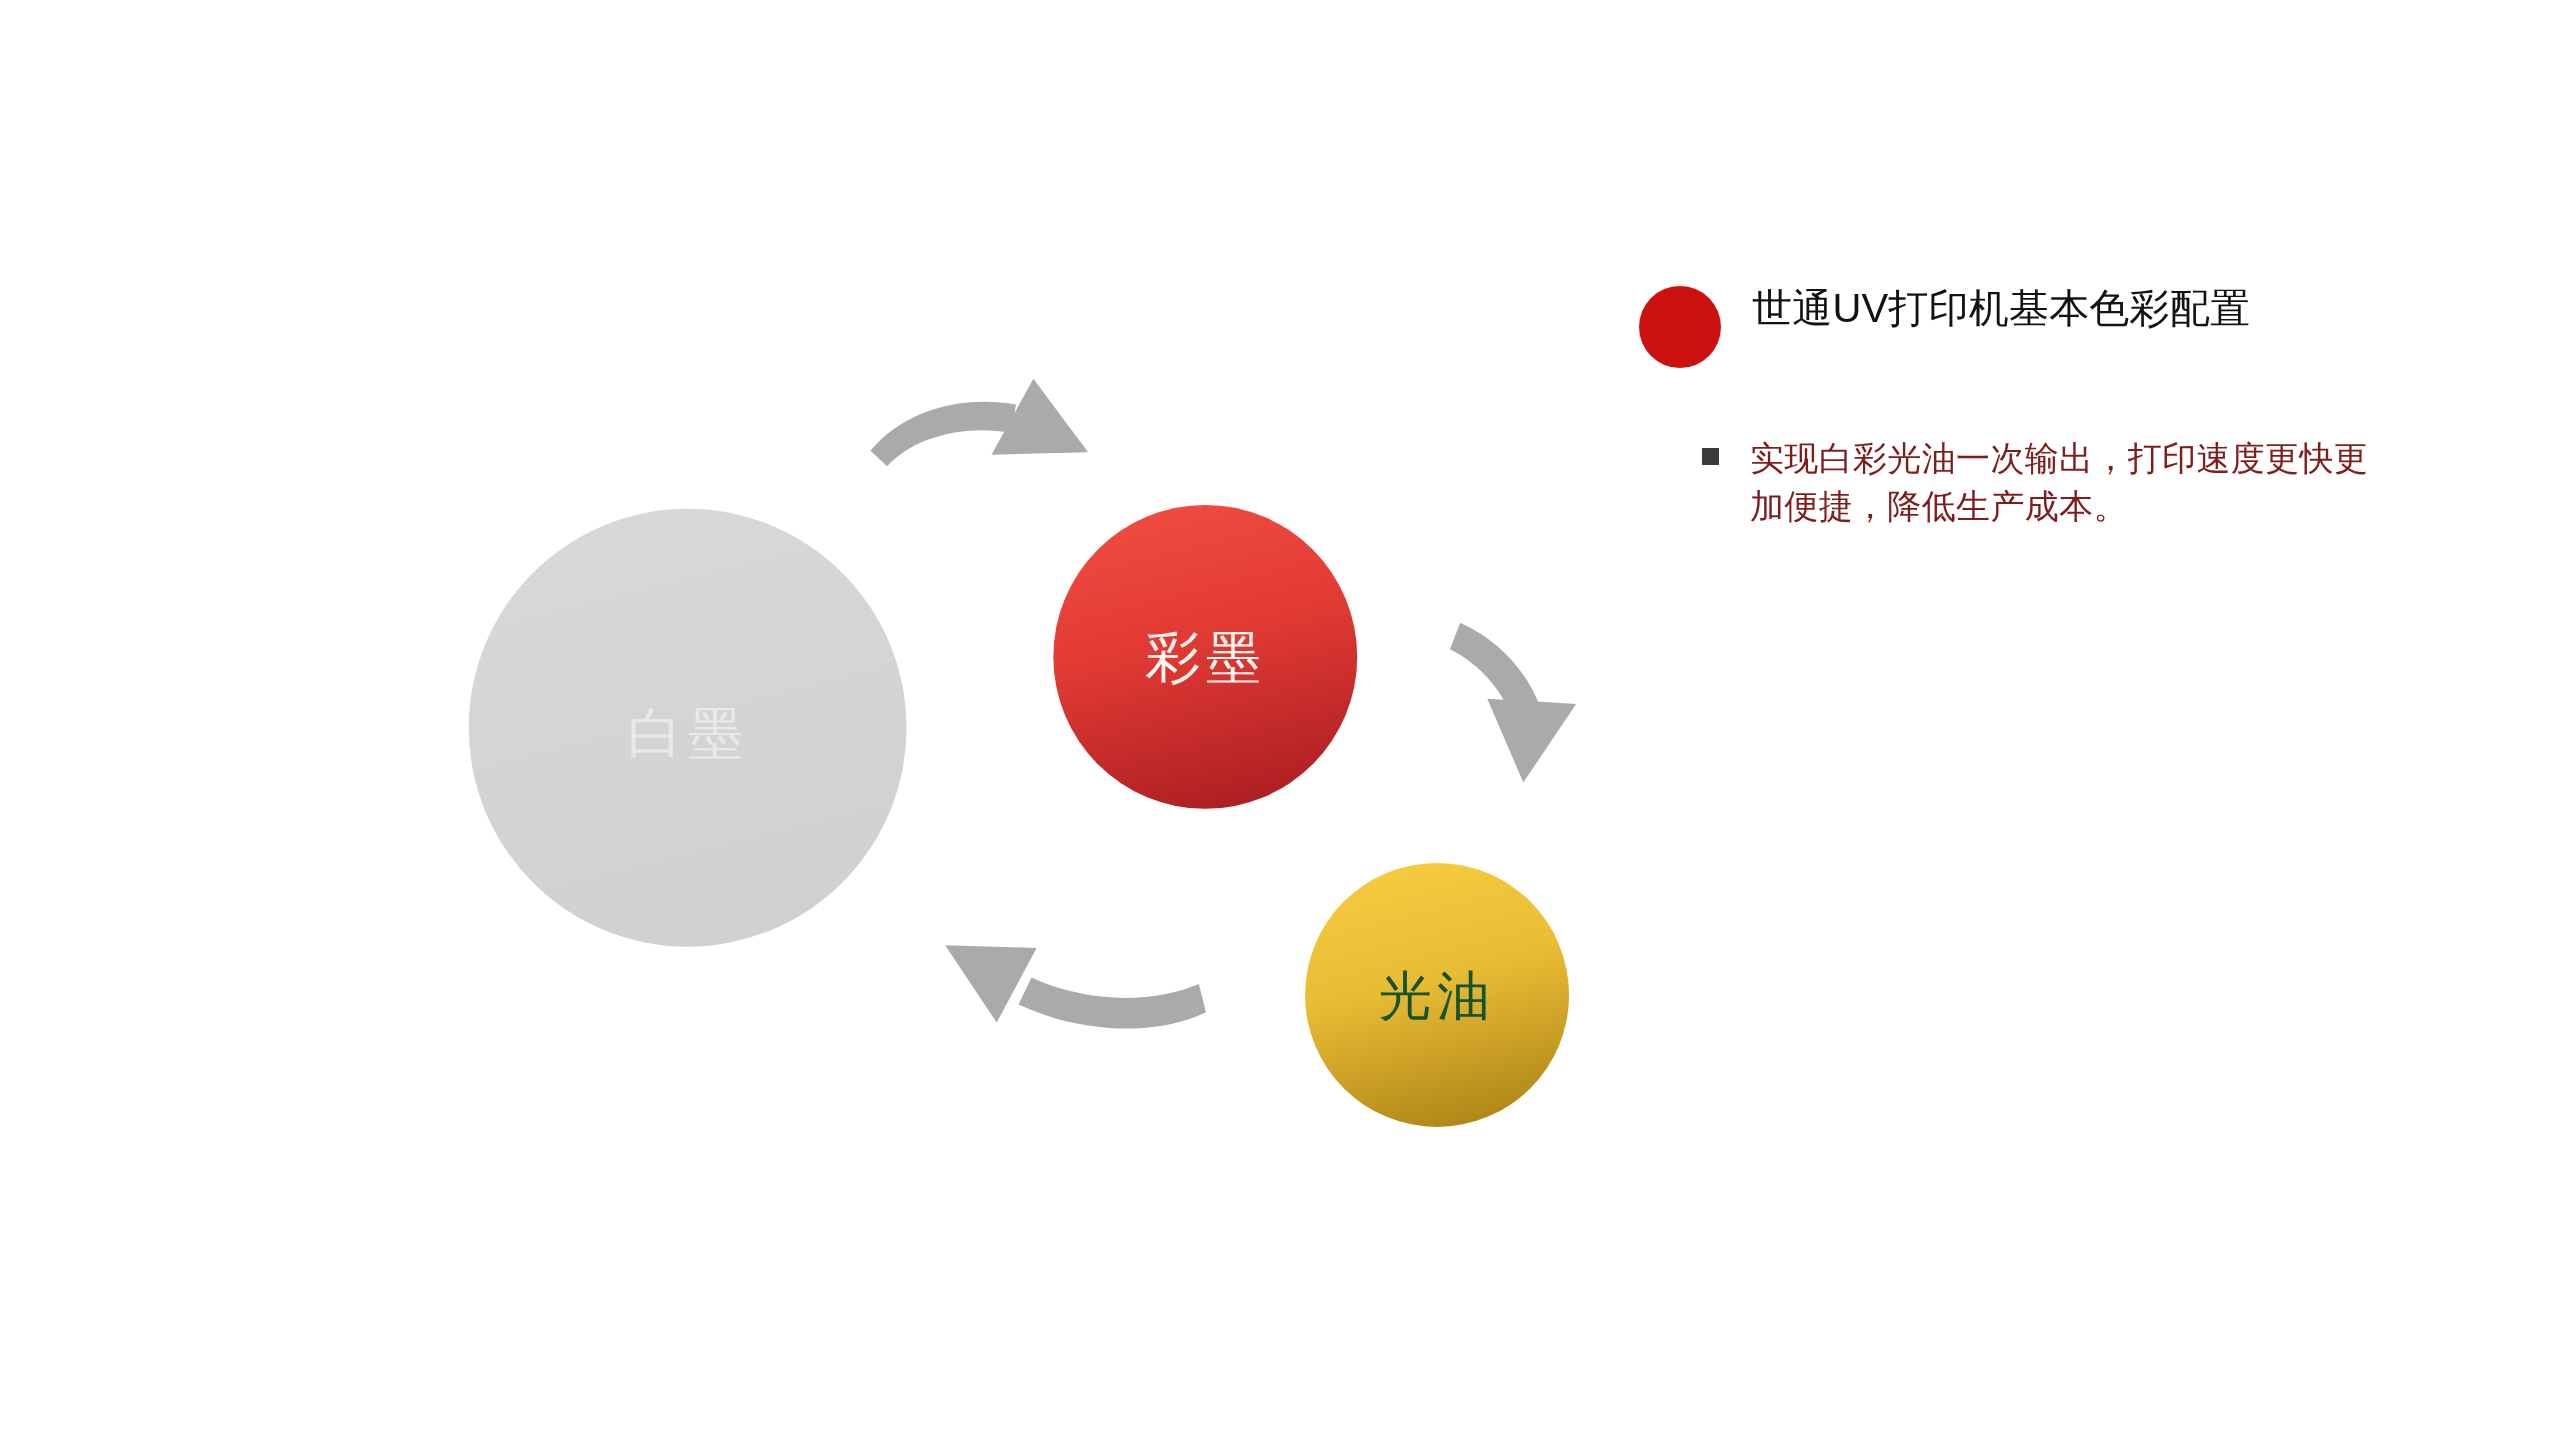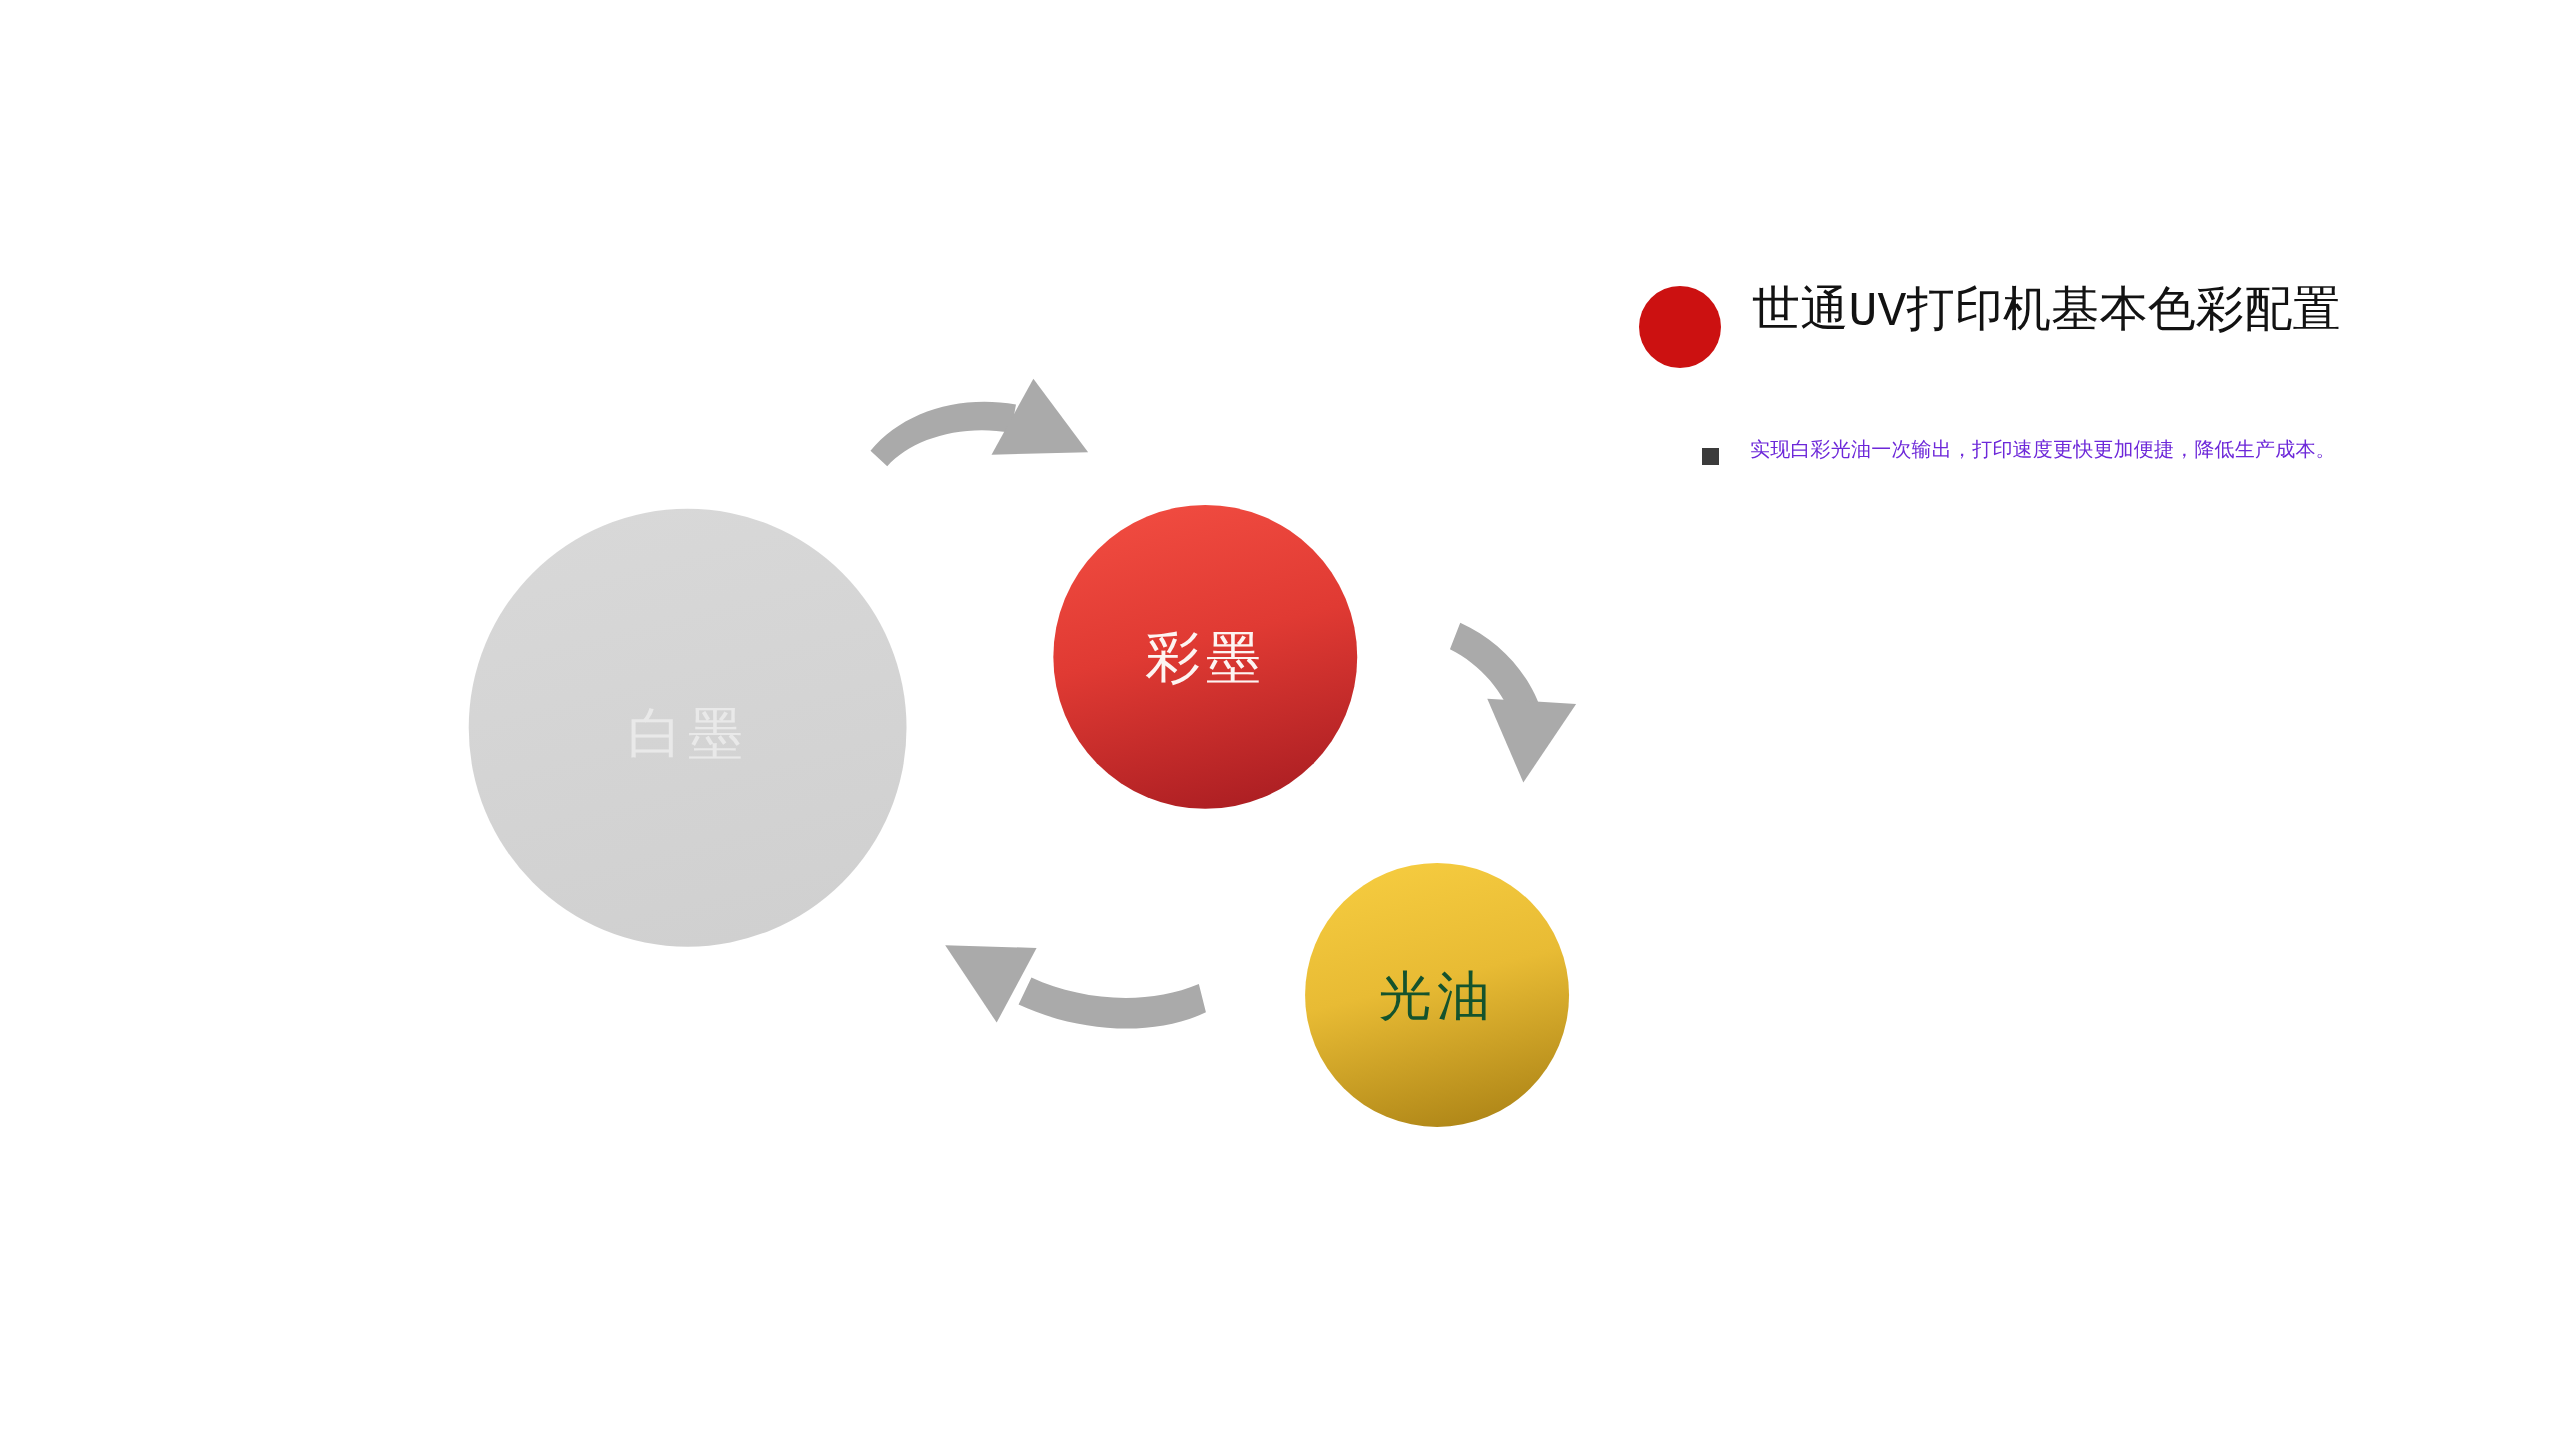--- a/index.html
+++ b/index.html
@@ -81,24 +81,24 @@
     top: 9px;
     width: 82px;
     height: 82px;
     border-radius: 50%;
     background: #cc1111;
   }
   #heading-text {
     position: absolute;
     left: 116px;
     top: 7.7px;
-    font-size: 48px;
+    font-size: 40px;
     line-height: 1.15;
     color: #121212;
-    font-family: Liberation Mono, monospace;
+    font-family: Liberation Sans, sans-serif;
     letter-spacing: 0.005em;
     white-space: nowrap;
   }
 
   #bullet-list {
     position: absolute;
     left: 66px;
     top: 158px;
     width: 696px;
   }
@@ -109,23 +109,23 @@
   }
   .bullet-marker {
     position: absolute;
     left: 0;
     top: 13px;
     width: 17.4px;
     height: 17.4px;
     background: #3b3b3b;
   }
   .bullet-text {
-    font-size: 20px;
+    font-size: 34px;
     line-height: 1.42;
-    color: #6d28d9;
+    color: #7f1d1d;
     font-family: "Liberation Serif", "DejaVu Serif", serif;
     letter-spacing: 0.01em;
     max-width: 477px;
   }
 </style>
 </head>
 <body>
 
 <div id="slide">
 

